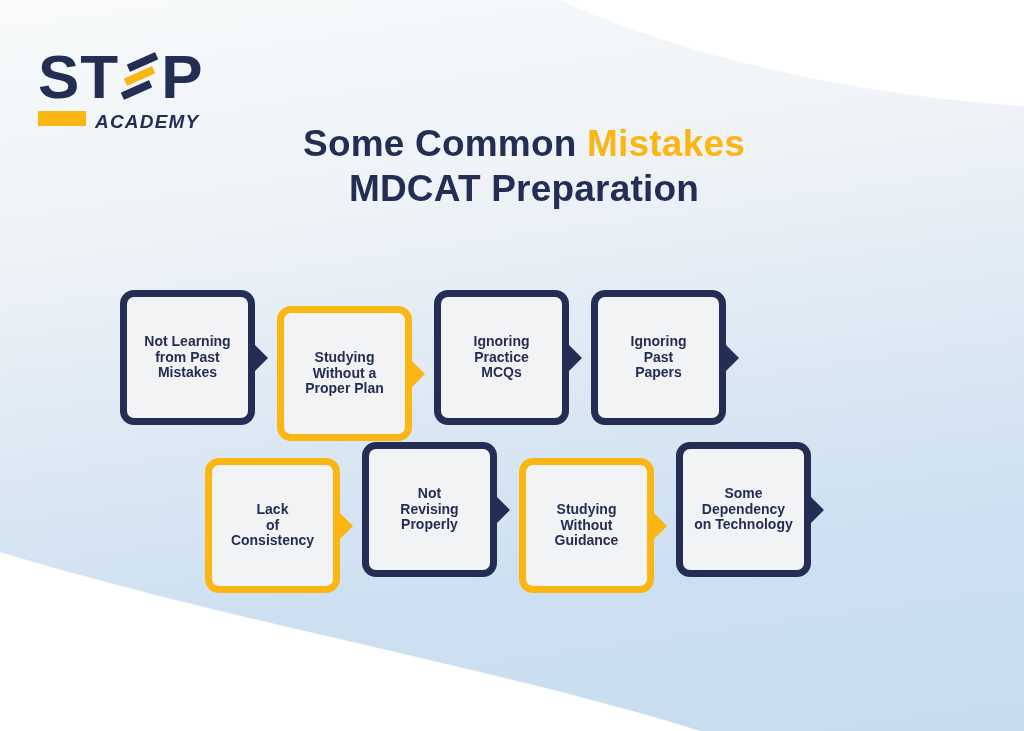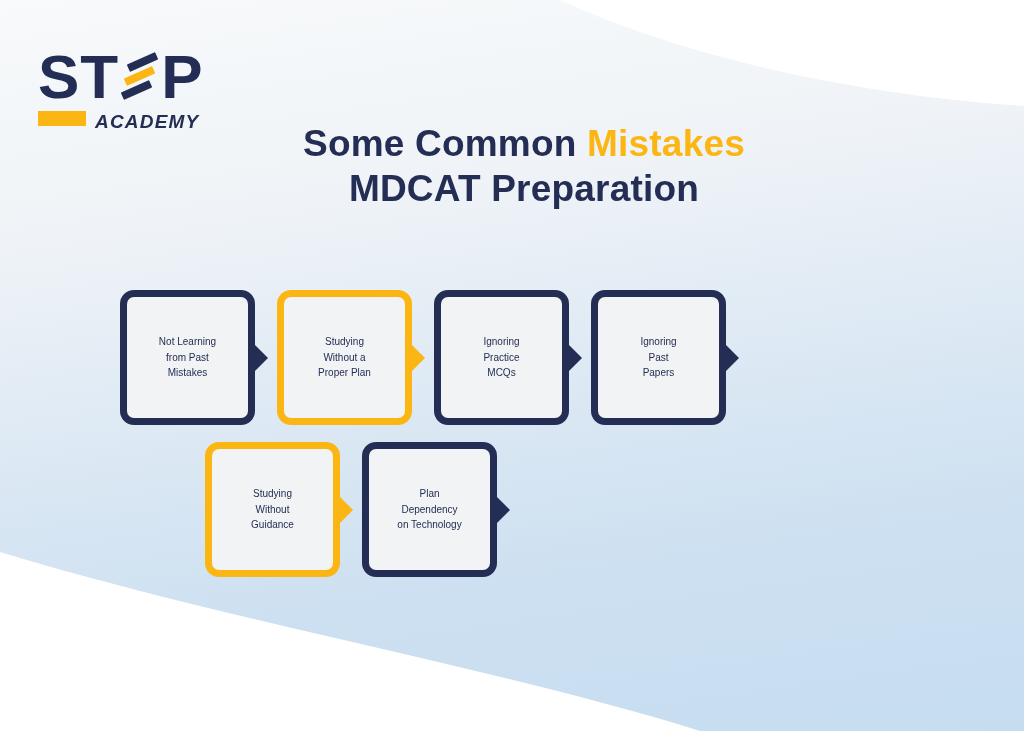--- a/index.html
+++ b/index.html
@@ -38,23 +38,23 @@
   .flow-row{position:absolute;display:flex;gap:22px;}
   .flow-row.row1{top:290px;left:120px;}
   .flow-row.row2{top:442px;left:205px;}
   .box{
     box-sizing:border-box;width:135px;height:135px;border-radius:14px;
     border:7px solid var(--navy);background:var(--box-fill);
     display:flex;align-items:center;justify-content:center;
     position:relative;text-align:center;
   }
   .box[data-variant="navy"]{border-color:var(--navy);}
-  .box[data-variant="yellow"]{border-color:var(--yellow);}
+  .box[data-variant="yellow"]{border-color:var(--yellow);margin-top:16px;}
   .box-label{
-    white-space:pre-line;font-size:10px;font-weight:normal;color:var(--navy);
+    white-space:pre-line;font-size:14px;font-weight:bold;color:var(--navy);
     line-height:15.5px;padding:0 4px;
   }
   .arrow{
     position:absolute;right:-20px;top:50%;transform:translateY(-50%);
     width:0;height:0;
     border-top:20px solid transparent;border-bottom:20px solid transparent;
     border-left:20px solid var(--navy);
   }
   .box[data-variant="navy"] .arrow{border-left-color:var(--navy);}
   .box[data-variant="yellow"] .arrow{border-left-color:var(--yellow);}
@@ -110,24 +110,36 @@
   <div class="box" data-variant="navy">
     <span class="box-label">Ignoring
 Past
 Papers</span>
     <span class="arrow"></span>
   </div>
 </div>
 
 <div class="flow-row row2">
   <div class="box" data-variant="yellow">
+    <span class="box-label">Lack
+of
+Consistency</span>
+    <span class="arrow"></span>
+  </div>
+  <div class="box" data-variant="navy">
+    <span class="box-label">Not
+Revising
+Properly</span>
+    <span class="arrow"></span>
+  </div>
+  <div class="box" data-variant="yellow">
     <span class="box-label">Studying
 Without
 Guidance</span>
     <span class="arrow"></span>
   </div>
   <div class="box" data-variant="navy">
-    <span class="box-label">Plan
+    <span class="box-label">Some
 Dependency
 on Technology</span>
     <span class="arrow"></span>
   </div>
 </div>
 
 </body></html>

